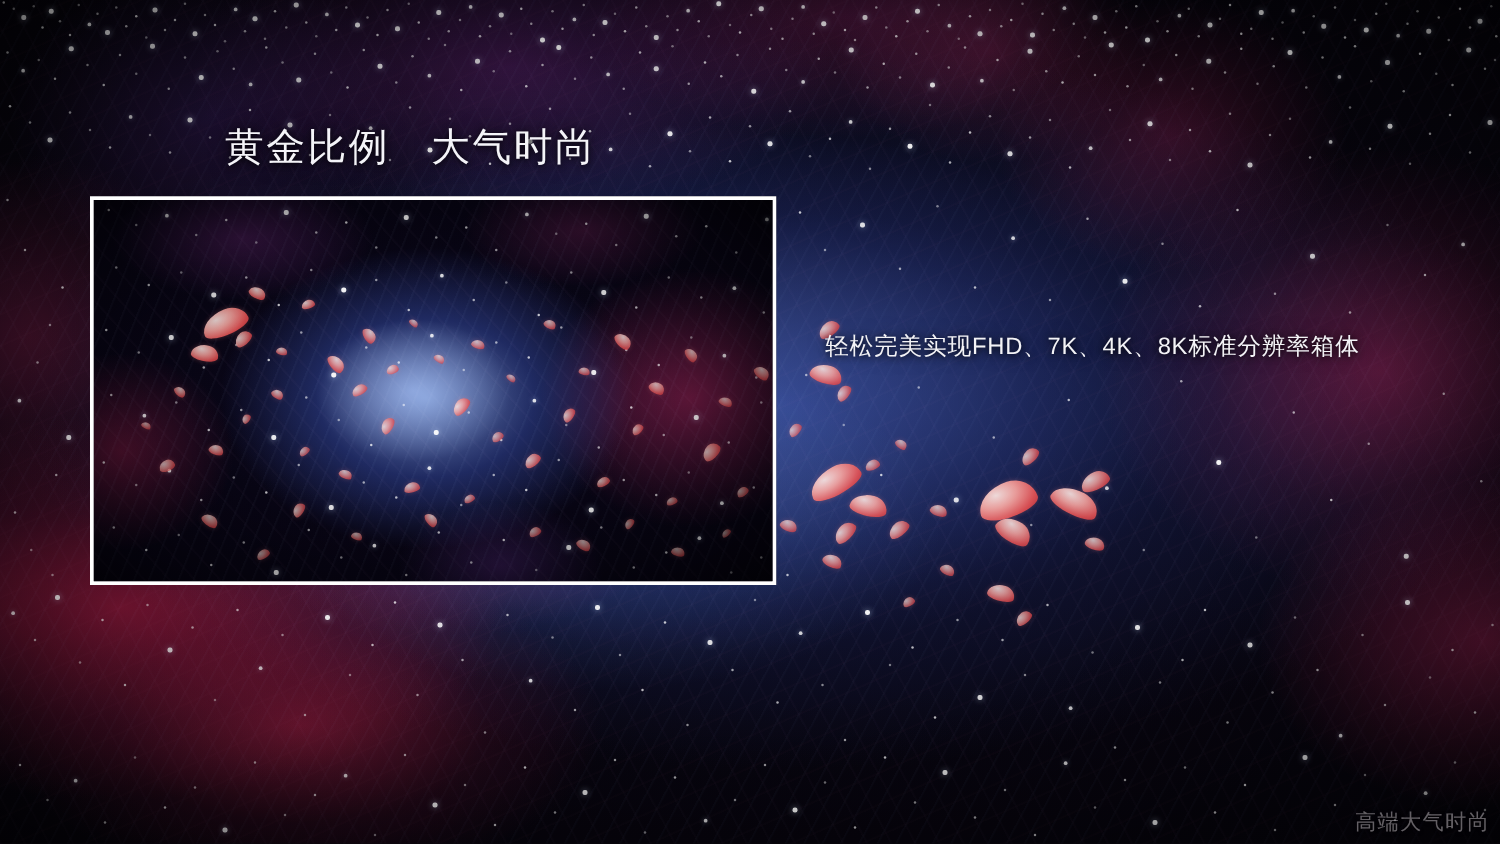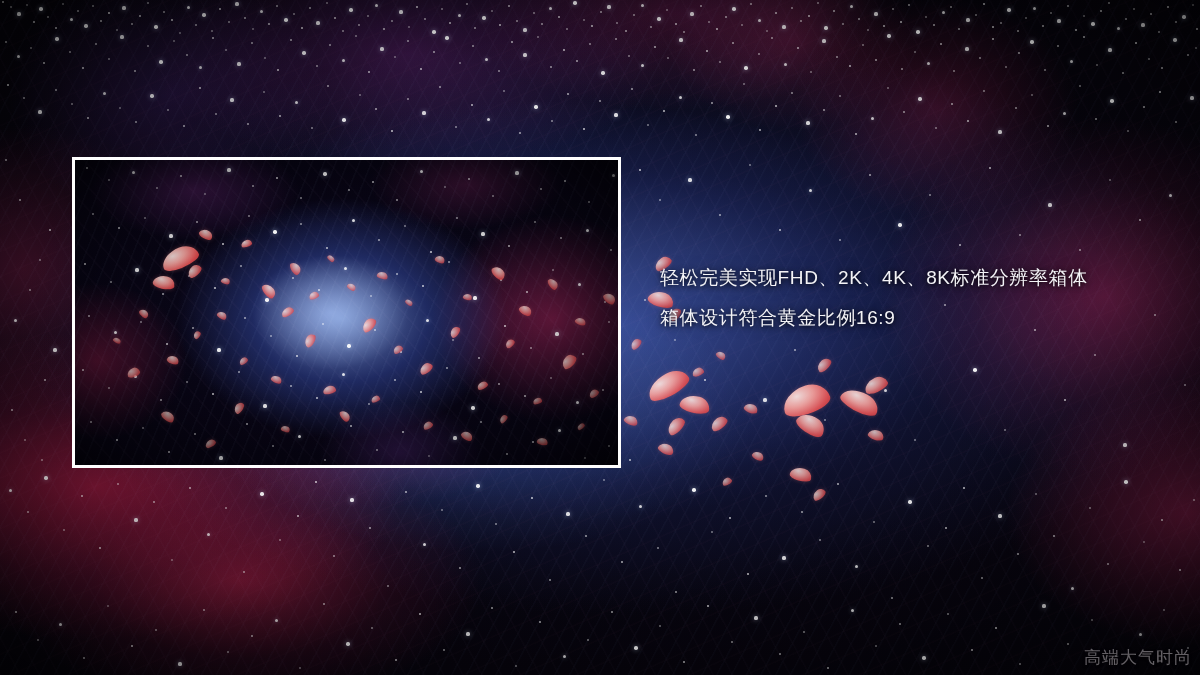--- a/index.html
+++ b/index.html
@@ -708,20 +708,21 @@
       <div class="petal" style="left: 812px; top: 490px; width: 14px; height: 9px; opacity: 0.76; transform: rotate(-38deg);"></div>
       <div class="petal" style="left: 752px; top: 452px; width: 12px; height: 8px; opacity: 0.74; transform: rotate(30deg);"></div>
       <div class="petal" style="left: 722px; top: 478px; width: 10px; height: 7px; opacity: 0.7; transform: rotate(-26deg);"></div>
       <div class="petal" style="left: 868px; top: 430px; width: 16px; height: 10px; opacity: 0.78; transform: rotate(20deg);"></div>
       <div class="petal" style="left: 630px; top: 340px; width: 12px; height: 8px; opacity: 0.74; transform: rotate(-46deg);"></div>
       <div class="petal" style="left: 624px; top: 416px; width: 14px; height: 9px; opacity: 0.76; transform: rotate(24deg);"></div>
     </div>
 
   <div class="nebula-layer" id="bg-vignette"></div>
 
+  <div id="title">黄金比例　大气时尚</div>
 
   <div id="image-frame">
     <div id="frame-inner">
       <div id="frame-neb"></div>
       <div id="frame-wisps"></div>
       <div id="frame-stars">
           <div class="star" style="left: 10.8px; top: 6.8px; width: 2.4px; height: 2.4px; opacity: 0.7;"></div>
           <div class="star" style="left: 33px; top: 19px; width: 2px; height: 2px; opacity: 0.5;"></div>
           <div class="star" style="left: 56.5px; top: 10.5px; width: 3px; height: 3px; opacity: 0.85; box-shadow: rgba(210, 228, 255, 0.64) 0px 0px 4.5px;"></div>
           <div class="star" style="left: 80.9px; top: 26.9px; width: 2.2px; height: 2.2px; opacity: 0.55;"></div>
@@ -901,19 +902,18 @@
           <div class="petal" style="left: 158px; top: 244px; width: 12px; height: 8px; opacity: 0.74; transform: rotate(-54deg);"></div>
           <div class="petal" style="left: 206px; top: 266px; width: 9px; height: 6px; opacity: 0.68; transform: rotate(22deg);"></div>
           <div class="petal" style="left: 130px; top: 280px; width: 11px; height: 7px; opacity: 0.7; transform: rotate(-28deg);"></div>
           <div class="petal" style="left: 86px; top: 252px; width: 14px; height: 9px; opacity: 0.78; transform: rotate(38deg);"></div>
         </div>
       <div id="frame-vignette"></div>
     </div>
   </div>
 
   <div id="body-copy">
-    <div class="copy-line">轻松完美实现FHD、2K、4K、8K标准分辨率箱体</div>
-    <div class="copy-line">箱体设计符合黄金比例16:9</div>
+    <div class="copy-line">轻松完美实现FHD、7K、4K、8K标准分辨率箱体</div>
   </div>
 
   <div id="watermark">高端大气时尚</div>
 
 </div>
 
 </body></html>

